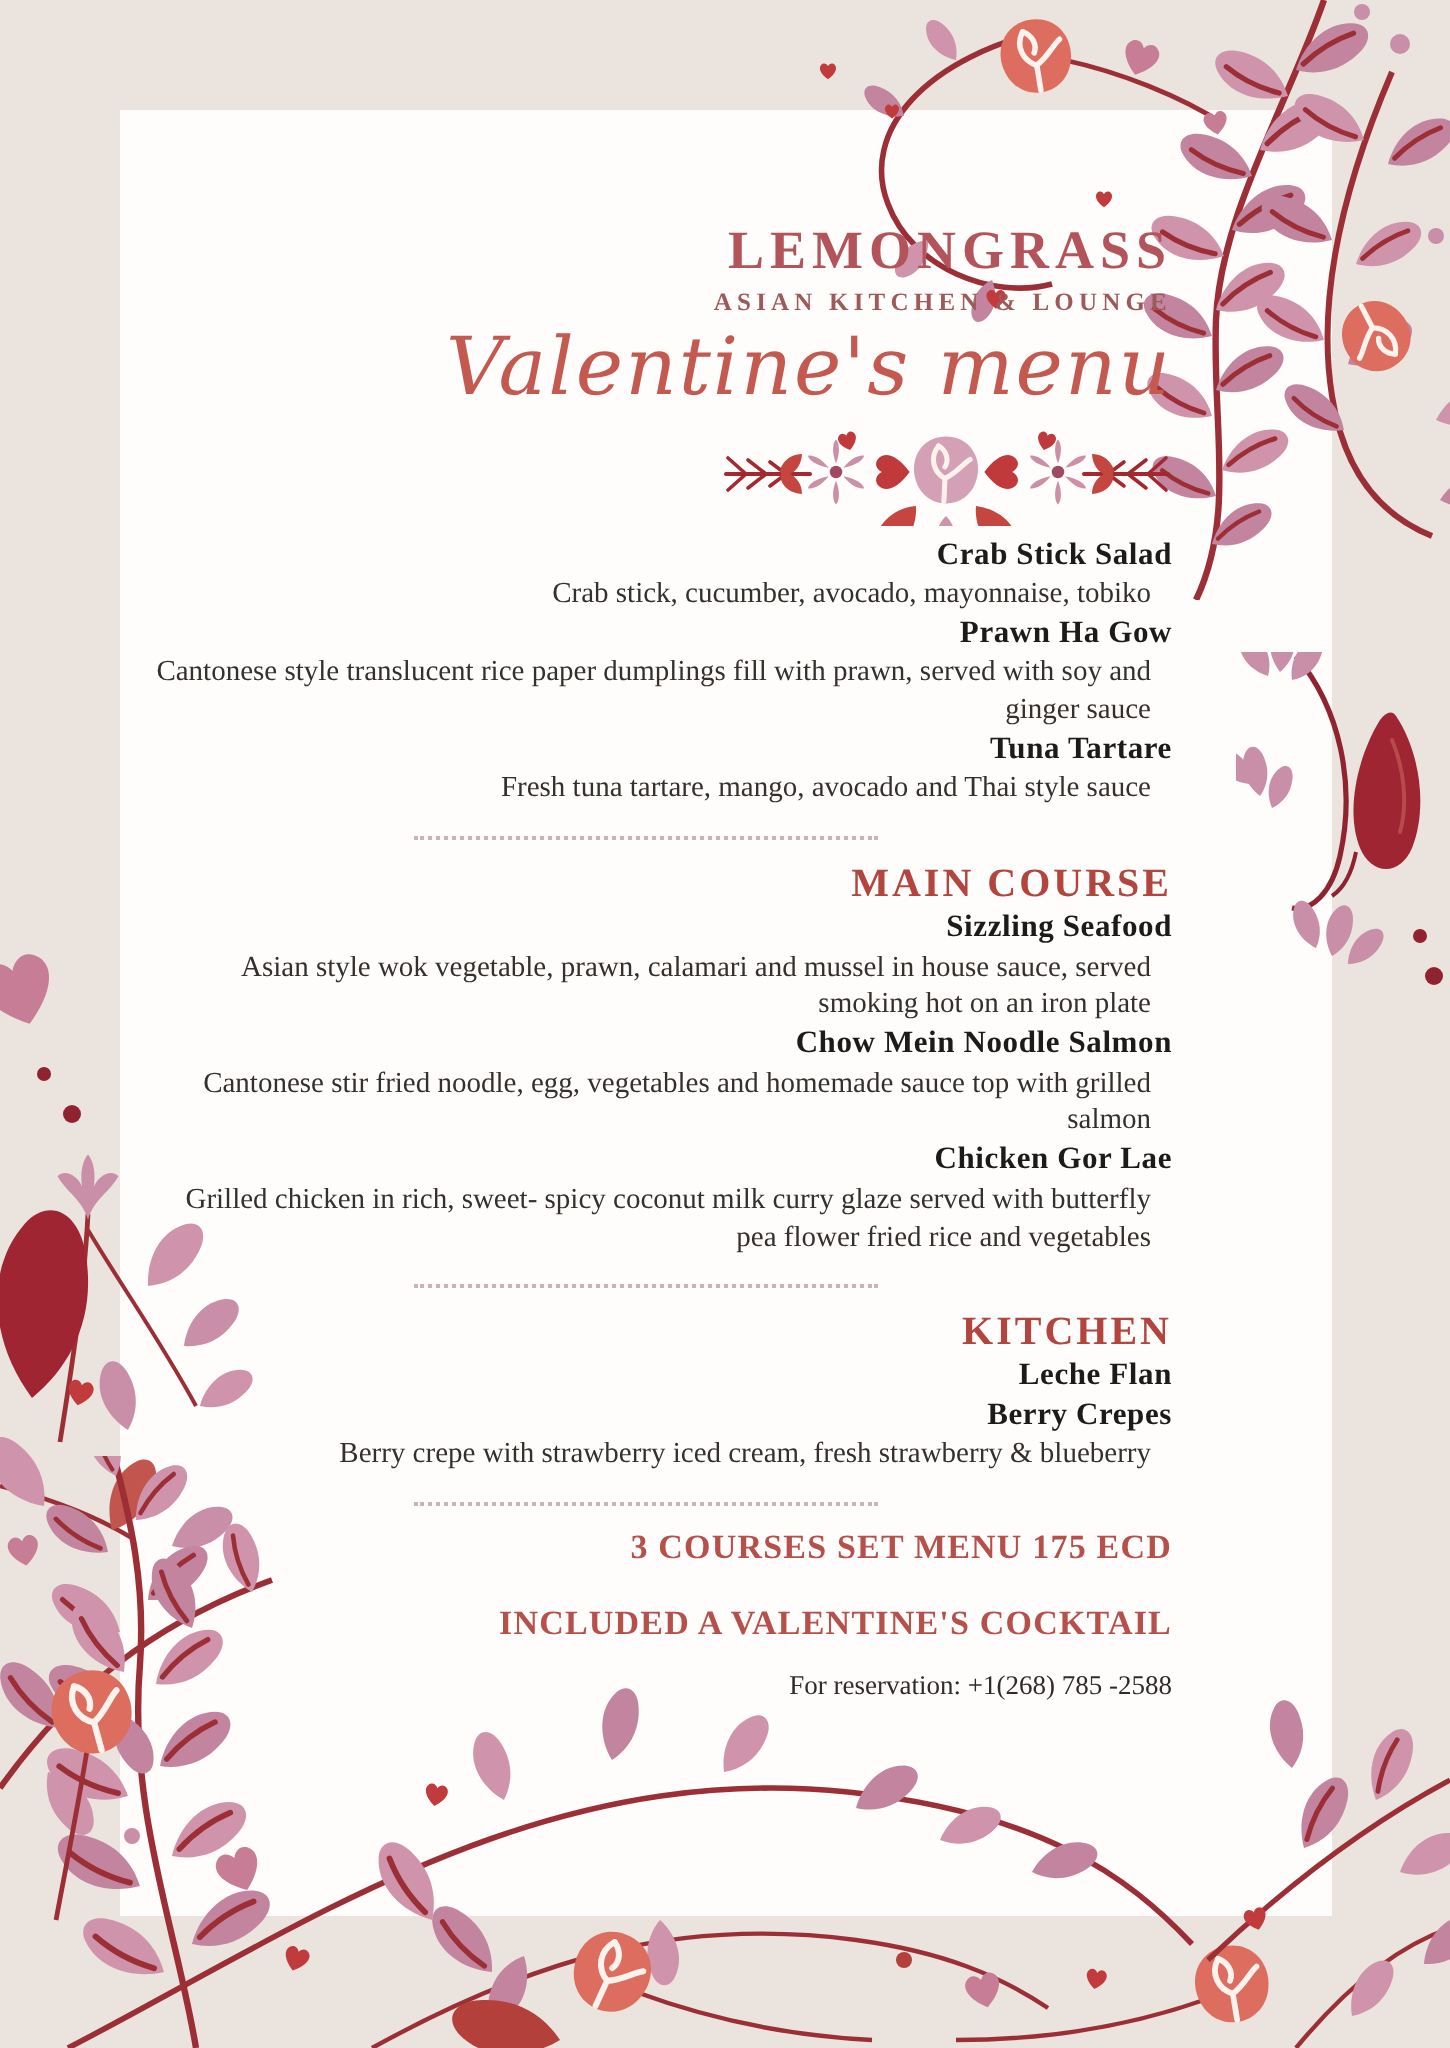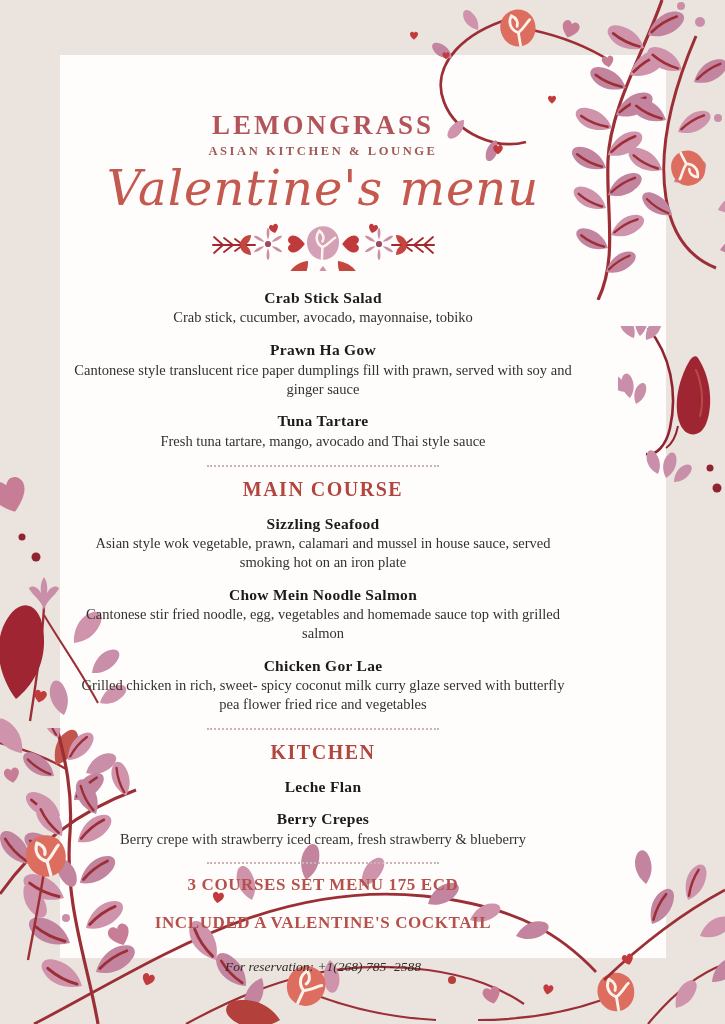--- a/index.html
+++ b/index.html
@@ -8,33 +8,33 @@
     background:#eae3de;
     font-family:"Liberation Serif",serif;
   }
   .card{
     position:absolute;left:60px;top:55px;width:606px;height:903px;
     background:#fffdfc;z-index:1;
   }
   .deco{position:absolute;z-index:2;pointer-events:none;}
   .content{
     position:absolute;left:60px;top:55px;width:526px;z-index:3;
-    text-align:center;color:#1d1b1a;
+    text-align:right;color:#1d1b1a;
   }
   .brand{margin-top:56px;font-size:27px;line-height:1.1;font-weight:bold;letter-spacing:3px;color:#b25459;}
   .tagline{margin-top:3px;font-size:12.5px;line-height:1.2;font-weight:bold;letter-spacing:2.6px;color:#9d5a57;}
-  .script{margin-top:4px;font-size:48px;line-height:1.05;font-style:italic;letter-spacing:1px;color:#c4594f;font-family:"DejaVu Serif",serif;}
+  .script{margin-top:4px;font-size:40px;line-height:1.05;font-style:italic;letter-spacing:1px;color:#c4594f;font-family:"DejaVu Serif",serif;}
   .date{margin-top:2px;font-size:17px;line-height:1.2;letter-spacing:1.5px;color:#9b7a77;}
   .ornament{margin-top:6px;}
   .section-title{font-size:20px;line-height:1.2;font-weight:bold;letter-spacing:1.5px;color:#b2463f;margin-top:4px;}
-  .dish-name{font-size:15.5px;line-height:1.25;font-weight:bold;margin-top:13px;color:#1d1b1a;letter-spacing:.3px;}
+  .dish-name{font-size:15.5px;line-height:1.25;font-weight:bold;margin-top:0;color:#1d1b1a;letter-spacing:.3px;}
   .dish-desc{font-size:14.5px;color:#34302d;line-height:1.3;max-width:505px;margin:1px auto 0;}
   .dotted{width:232px;border-top:2px dotted #c9b3b6;margin:14px auto 10px;}
   .offer{font-size:17px;font-weight:bold;color:#b5504b;letter-spacing:.6px;line-height:1.3;margin-top:2px;}
-  .reservation{margin-top:24px;font-size:13.5px;font-style:italic;color:#2f2b29;}
+  .reservation{margin-top:12px;font-size:13.5px;color:#2f2b29;}
 </style>
 </head>
 <body>
 
 <svg width="0" height="0" style="position:absolute">
   <defs>
     <path id="leafP" d="M0 0 C-6.5 -7 -8.5 -17 -3.5 -24 C-0.5 -28 4 -26.5 5.5 -20 C7.5 -12 5 -5 0 0 Z"></path>
     <g id="leaf">
         <use href="#leafP"></use>
       </g>

